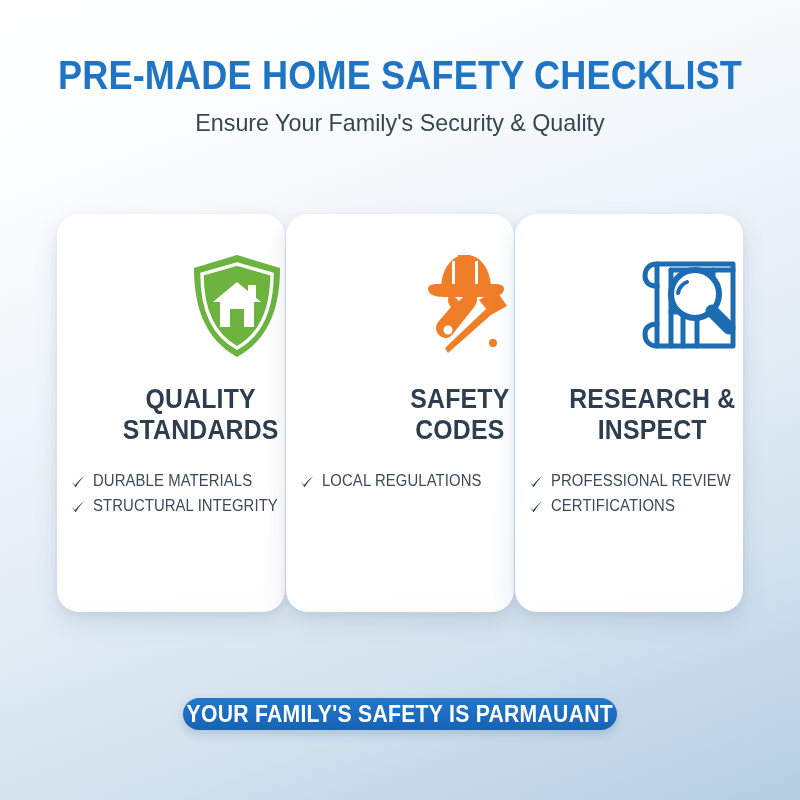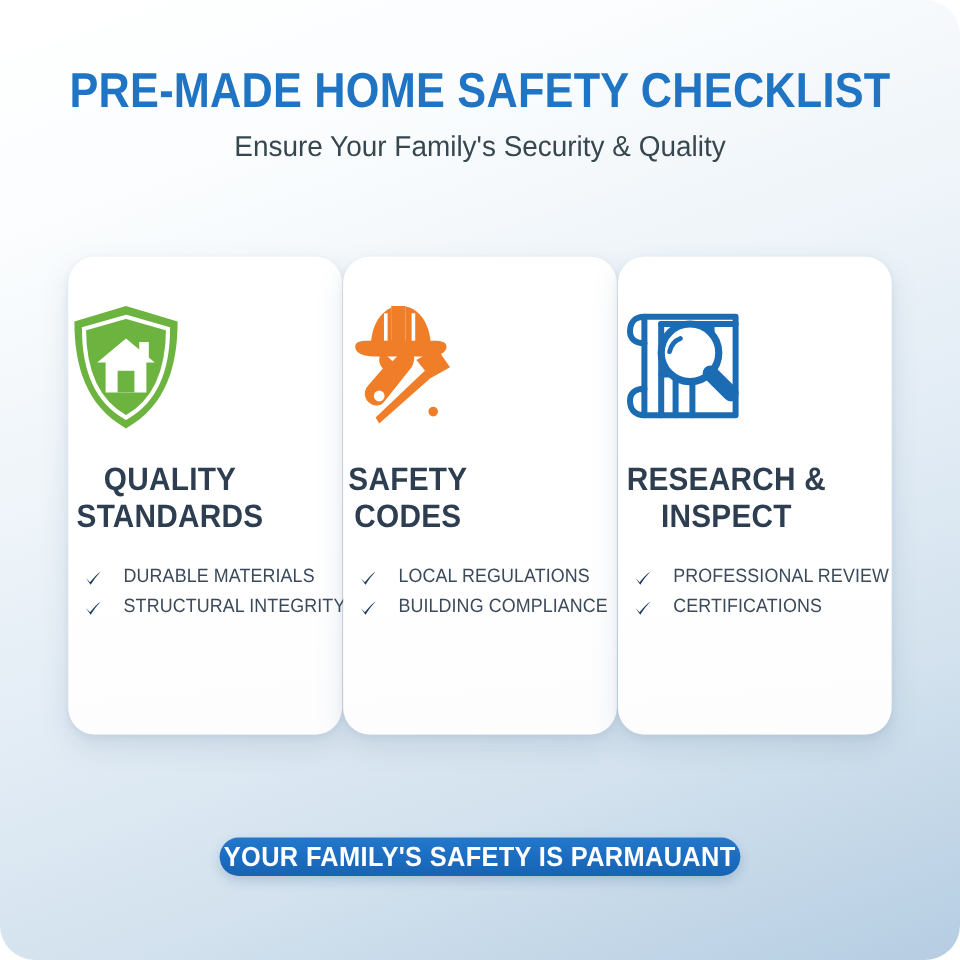--- a/index.html
+++ b/index.html
@@ -21,21 +21,20 @@
     box-sizing: border-box;
     background:
       linear-gradient(160deg,
         #ffffff 0%,
         #fbfdfe 18%,
         #eef4f9 40%,
         #e2ecf5 58%,
         #d3e2ee 76%,
         #bfd4e6 92%,
         #b6cde2 100%);
-    border-radius: 29px;
   }
 
   
   .header {
     position: absolute;
     top: 52px;
     left: 0;
     width: 800px;
     text-align: center;
   }
@@ -76,21 +75,21 @@
     width: 228px;
     height: 398px;
     box-sizing: border-box;
     border-radius: 22px;
     background: linear-gradient(175deg, #ffffff 0%, #ffffff 62%, #fdfdfe 100%);
     box-shadow:
       0 10px 22px rgba(90, 120, 150, 0.17),
       0 2px 6px rgba(90, 120, 150, 0.10);
     display: flex;
     flex-direction: column;
-    align-items: flex-start;
+    align-items: flex-end;
     padding-top: 36px;
   }
 
   .icon-wrap {
     height: 112px;
     display: flex;
     align-items: center;
     justify-content: center;
   }
   .icon-wrap svg { display: block; }
@@ -113,21 +112,21 @@
     margin: 26px 0 0 0;
     padding: 0;
     list-style: none;
     width: 100%;
     box-sizing: border-box;
     padding-left: 13px;
   }
   .feature {
     display: flex;
     align-items: center;
-    gap: 18px;
+    gap: 8px;
     margin-bottom: 7px;
     white-space: nowrap;
   }
   .check-icon {
     flex: 0 0 auto;
     width: 15px;
     height: 15px;
     color: #1c3a5e;
   }
   .check-icon svg { display: block; }
@@ -239,28 +238,20 @@
 CODES</div>
       <ul class="features">
         <li class="feature">
           <span class="check-icon">
             <svg width="15" height="15" viewBox="0 0 15 15" aria-hidden="true">
               <path d="M1.5 7.6 L5 11.3 C8.2 7.2 11 4.2 14 2.2 C11.2 5.2 8.2 9 5.6 13.3 L1.5 7.6 Z" fill="currentColor"></path>
             </svg>
           </span>
           <span class="feature-label">LOCAL REGULATIONS</span>
         </li>
-        <li class="feature">
-          <span class="check-icon">
-            <svg width="15" height="15" viewBox="0 0 15 15" aria-hidden="true">
-              <path d="M1.5 7.6 L5 11.3 C8.2 7.2 11 4.2 14 2.2 C11.2 5.2 8.2 9 5.6 13.3 L1.5 7.6 Z" fill="currentColor"></path>
-            </svg>
-          </span>
-          <span class="feature-label">BUILDING COMPLIANCE</span>
-        </li>
       </ul>
     </div>
 
     <div class="card">
       <div class="icon-wrap">
         <svg width="108" height="100" viewBox="0 0 108 100" aria-hidden="true">
           <g fill="none" stroke="#1b6cb3" stroke-width="5" stroke-linejoin="round" stroke-linecap="round">
 
             <path d="M22 8 L98 8 L98 90 L22 90"></path>
 

